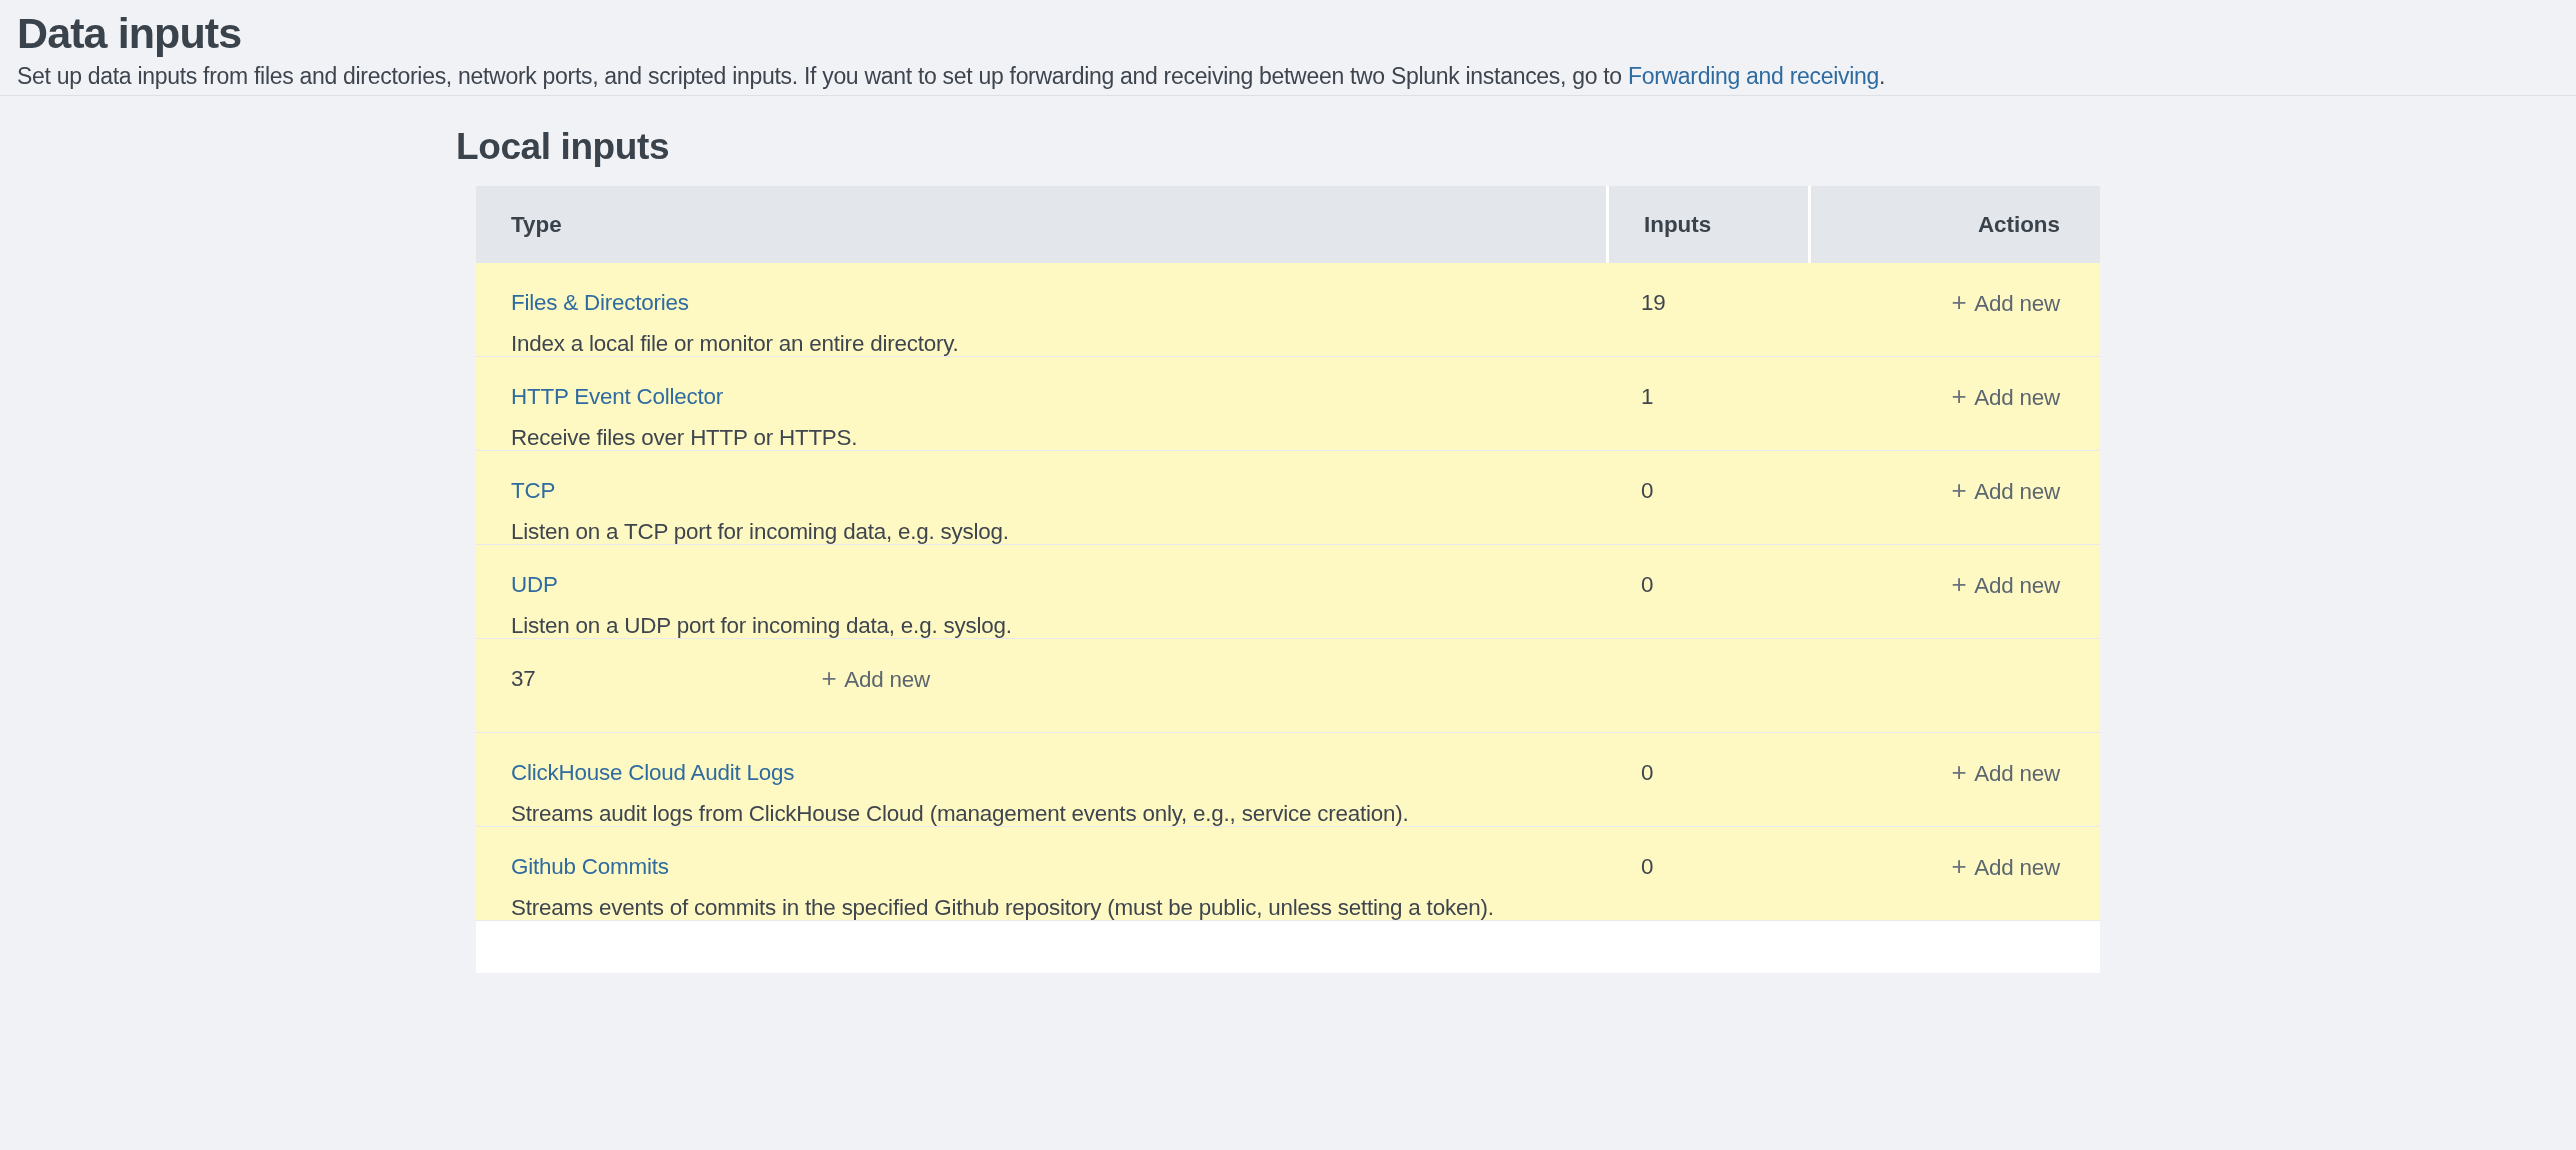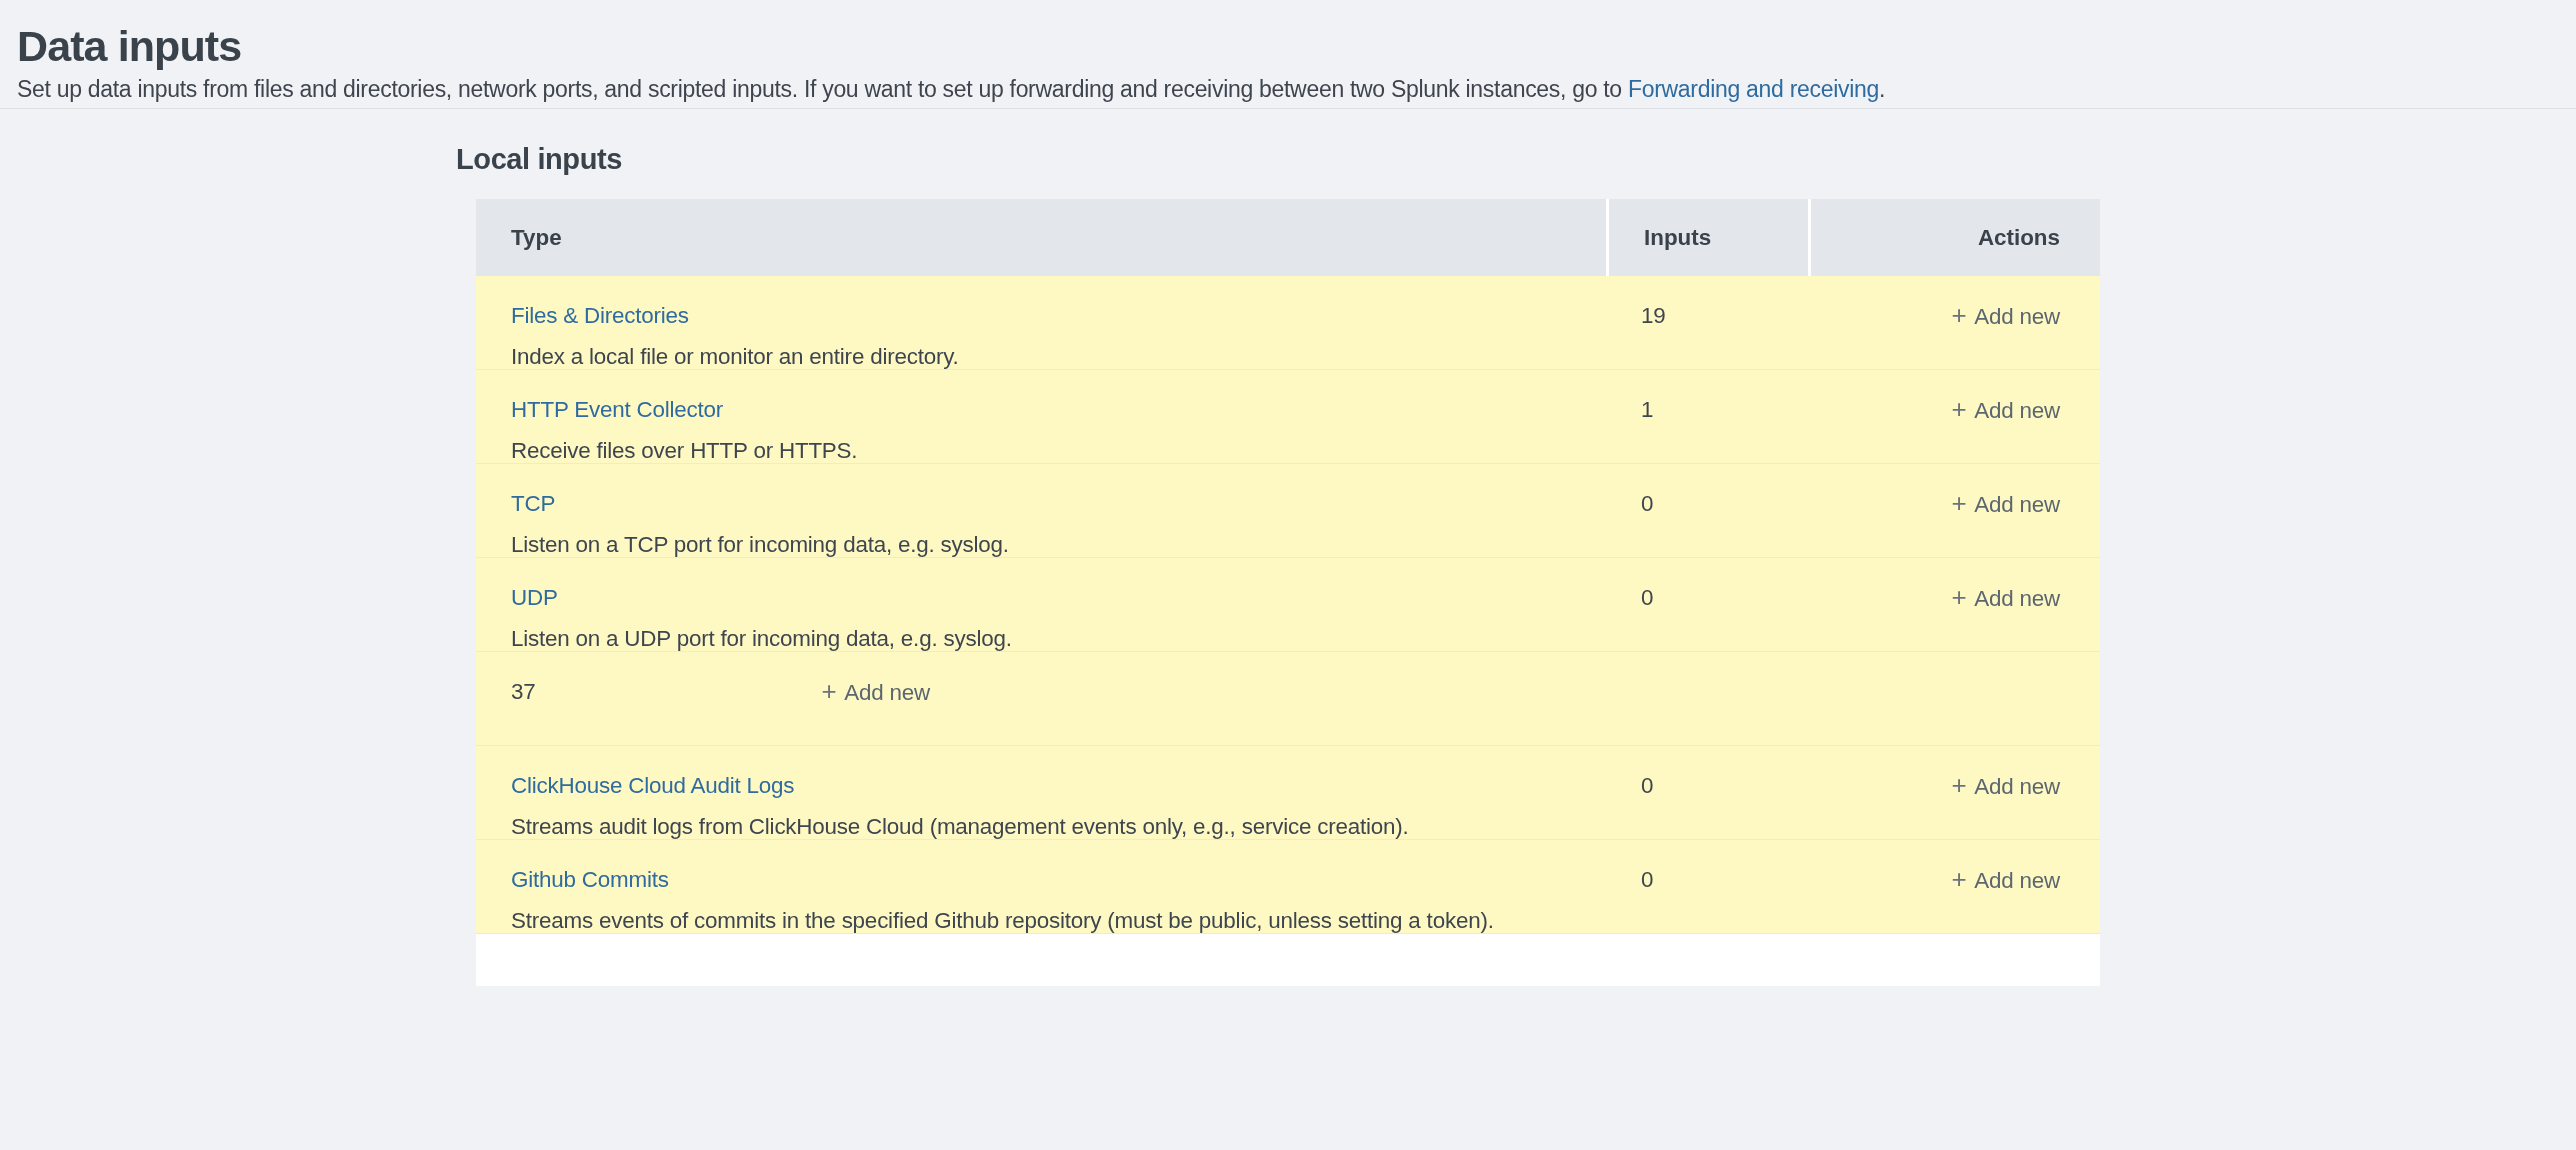--- a/index.html
+++ b/index.html
@@ -9,21 +9,20 @@
     font-family: "Liberation Sans", "DejaVu Sans", sans-serif;
     color: #3e454f;
   }
 
   
   .topbar {
     height: 96px;
     padding: 7.8px 0 0 17px;
     background: #f1f2f5;
     border-bottom: 1.7px solid #dcdfe4;
-    margin-top: 13px;
   }
   .page-title {
     font-size: 43px;
     font-weight: bold;
     letter-spacing: -0.9px;
     line-height: 50px;
     color: #3a424b;
   }
   .page-subtitle {
     margin-top: 4.3px;
@@ -34,21 +33,21 @@
   }
   a.text-link {
     color: #2e6ba0;
     text-decoration: none;
     cursor: pointer;
   }
 
   
   .main { padding-left: 456px; padding-top: 33px; }
   .section-heading {
-    font-size: 29px;
+    font-size: 37px;
     font-weight: bold;
     letter-spacing: -0.4px;
     line-height: 35px;
     color: #3a424b;
   }
 
   .data-table {
     margin-left: 20px;
     margin-top: 22.4px;
     width: 1624px;

